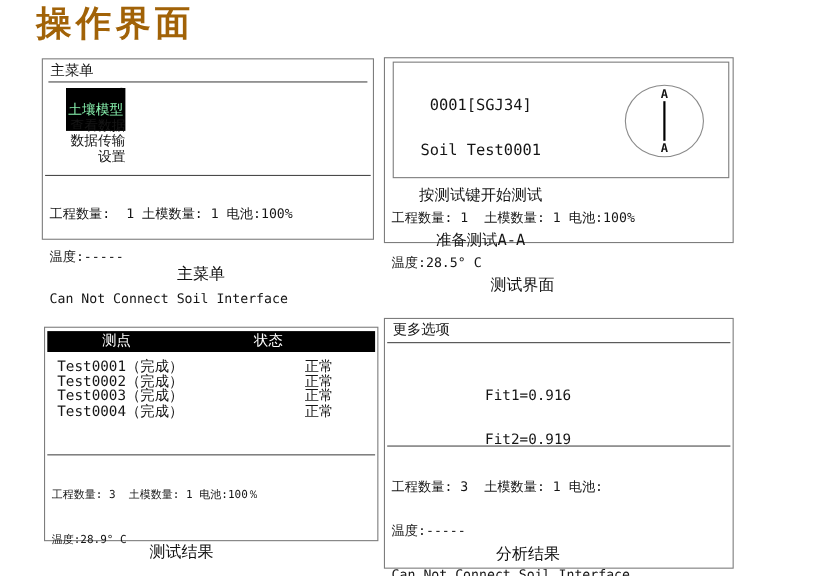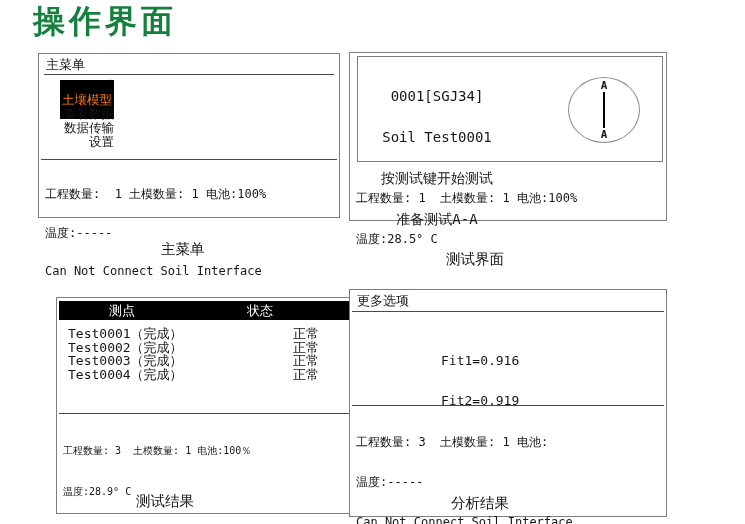--- a/index.html
+++ b/index.html
@@ -10,31 +10,31 @@
   .page-title{position:absolute;left:33px;top:8px;margin:0;
 (font)    font-size:19px;line-height:26px;font-weight:bold;letter-spacing:4px;
     color:#7030A0;font-family:"Liberation Sans",sans-serif;}
 
   
   .panel{position:absolute;background:#fff;border:1px solid #7d7d7d;
          font-family:"DejaVu Sans Mono","Liberation Mono",monospace;
          color:#151515;box-sizing:border-box;}
   #panel-main-menu {left:38px; top:53px; width:302px; height:165px;}
   #panel-test-screen {left:349px;top:52px; width:318px; height:169px;}
-  #panel-test-results{left:56px; top:297px;width:304px; height:217px;}
+  #panel-test-results{left:40px; top:297px;width:304px; height:195px;}
   #panel-analysis {left:349px;top:289px;width:318px; height:228px;}
 
   .p-title{position:absolute;left:7px;top:3px;font-size:13px;line-height:15px;white-space:pre;}
   .t-rule{position:absolute;left:5px;right:5px;top:20px;border-top:1px solid #4a4a4a;}
   .sep{position:absolute;left:2px;right:2px;border-top:1px solid #4a4a4a;}
 
   
   .menu{position:absolute;left:21px;top:25px;font-size:12.5px;line-height:14px;text-align:right;}
   .menu-item span{white-space:pre;}
-  .menu-item .sel{background:#000;color:#f97316;padding:12px 2px;}
+  .menu-item .sel{background:#000;color:#86efac;padding:12px 2px;}
 
   
   .status{position:absolute;left:6px;right:4px;font-size:12px;line-height:12.9px;white-space:pre;}
 
   
   .display{position:absolute;left:7px;top:3px;width:289px;height:104px;border:1px solid #7d7d7d;padding-left:15px;}
   .disp-text{position:absolute;left:2px;top:6px;width:154px;text-align:center;
              font-size:14px;line-height:13.6px;white-space:pre;}
   .gauge{position:absolute;left:210px;top:20px;width:72px;height:66px;
          border:1px solid #8a8a8a;border-radius:50%;box-sizing:border-box;
@@ -54,21 +54,21 @@
 
   
   .fit-block{position:absolute;left:91px;top:37px;font-size:13px;line-height:13.4px;white-space:pre;}
 
   
   .caption{position:absolute;font-size:14.5px;color:#111;white-space:pre;}
 </style>
 </head>
 <body>
 
-<h1 class="page-title" style="color: #15803d;">操作界面</h1>
+<h1 class="page-title" style="color: #a16207;">操作界面</h1>
 
 <section id="panel-main-menu" class="panel">
   <div class="p-title">主菜单</div>
   <div class="t-rule"></div>
   <div class="menu">
     <div class="menu-item"><span>工程测试</span></div>
     <div class="menu-item"><span class="sel">土壤模型</span></div>
     <div class="menu-item"><span>查看数据</span></div>
     <div class="menu-item"><span>数据传输</span></div>
     <div class="menu-item"><span>设置</span></div>

